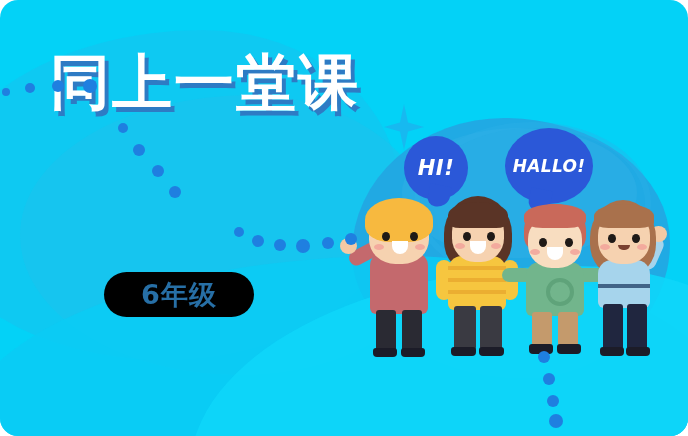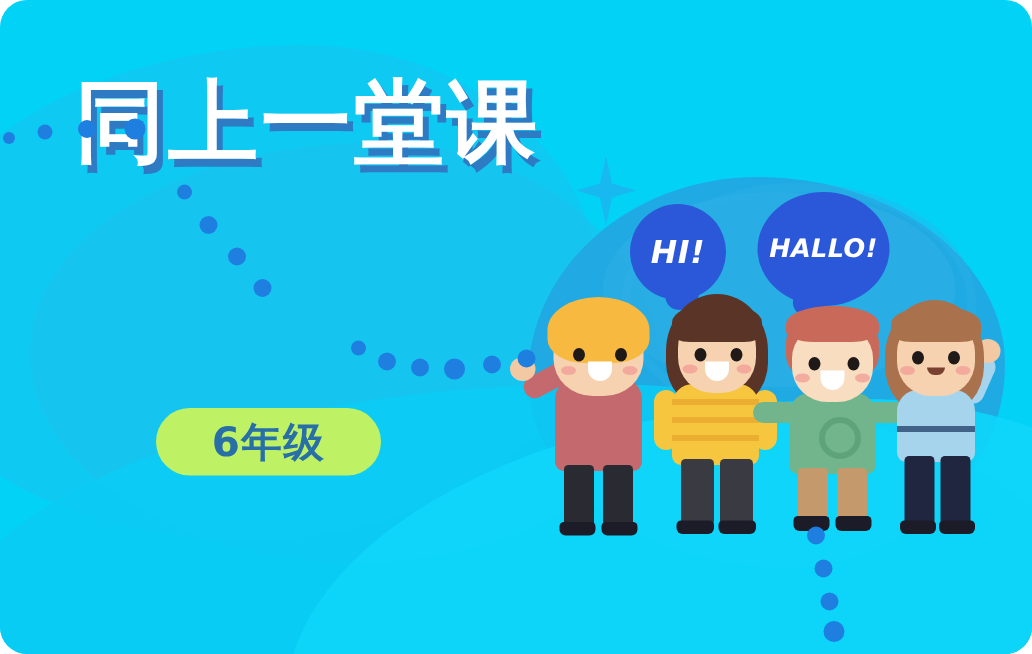--- a/index.html
+++ b/index.html
@@ -101,21 +101,21 @@
     font-size:62px;line-height:1;
     font-weight:bold;
     color:#2E6FA8;
     letter-spacing:4px;
     white-space:nowrap;
     font-family:"DejaVu Sans","Liberation Sans",sans-serif;
   }
   .grade-badge{
     position:absolute;left:104px;top:272px;
     width:150px;height:45px;
-    background:#bef264;
+    background:#000000;
     border-radius:24px;
     display:flex;align-items:center;justify-content:center;text-align:right;
   }
   .grade-badge span{
     font-size:27px;font-weight:bold;color:#276FA6;letter-spacing:1px;
     font-family:"DejaVu Sans","Liberation Sans",sans-serif;
   }
 
   
   .bubble{
@@ -126,21 +126,21 @@
     content:"";position:absolute;bottom:-7px;left:24px;
     width:22px;height:22px;background:#2B58D8;
     border-radius:0 0 60% 40%;
     transform:rotate(12deg);
   }
   .bubble span{
     position:relative;z-index:2;
     color:#ffffff;font-weight:bold;font-style:italic;
     font-family:"DejaVu Sans","Liberation Sans",sans-serif;
   }
-  #bubble-hi{left:420px;top:136px;width:64px;height:64px;}
+  #bubble-hi{left:404px;top:136px;width:64px;height:64px;}
   #bubble-hi span{font-size:21px;letter-spacing:.5px;}
   #bubble-hallo{left:505px;top:128px;width:88px;height:76px;}
   #bubble-hallo span{font-size:17px;letter-spacing:.3px;}
 
   
   .kids{position:absolute;left:352px;top:186px;width:300px;height:170px;}
   .kid{position:absolute;bottom:0;}
   .k-head{position:absolute;border-radius:44%;}
   .k-body{position:absolute;border-radius:14px 14px 6px 6px;}
   .k-leg{position:absolute;border-radius:3px 3px 5px 5px;}

